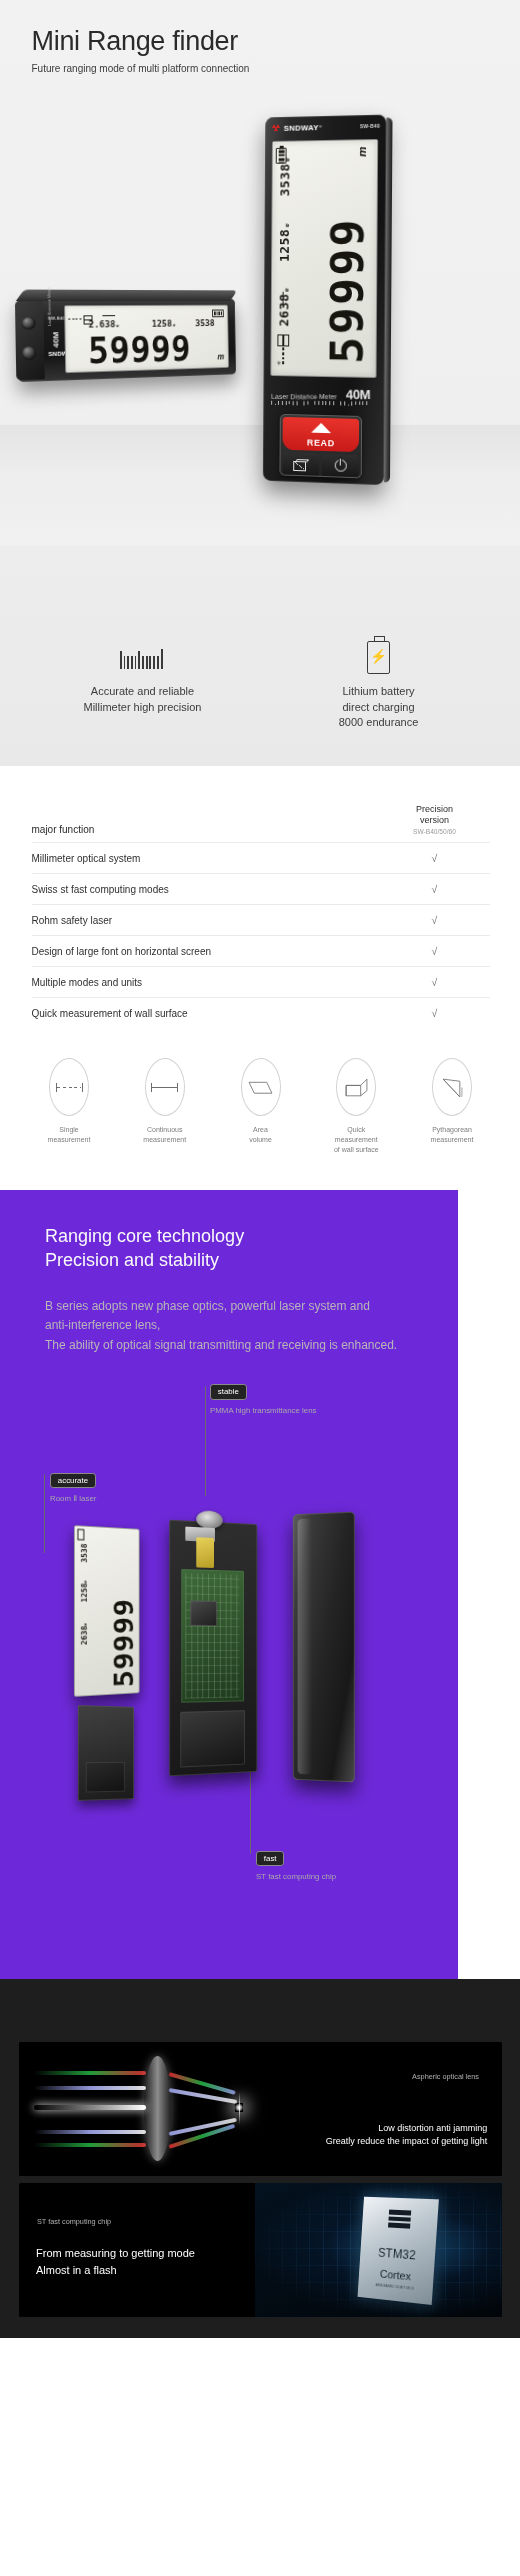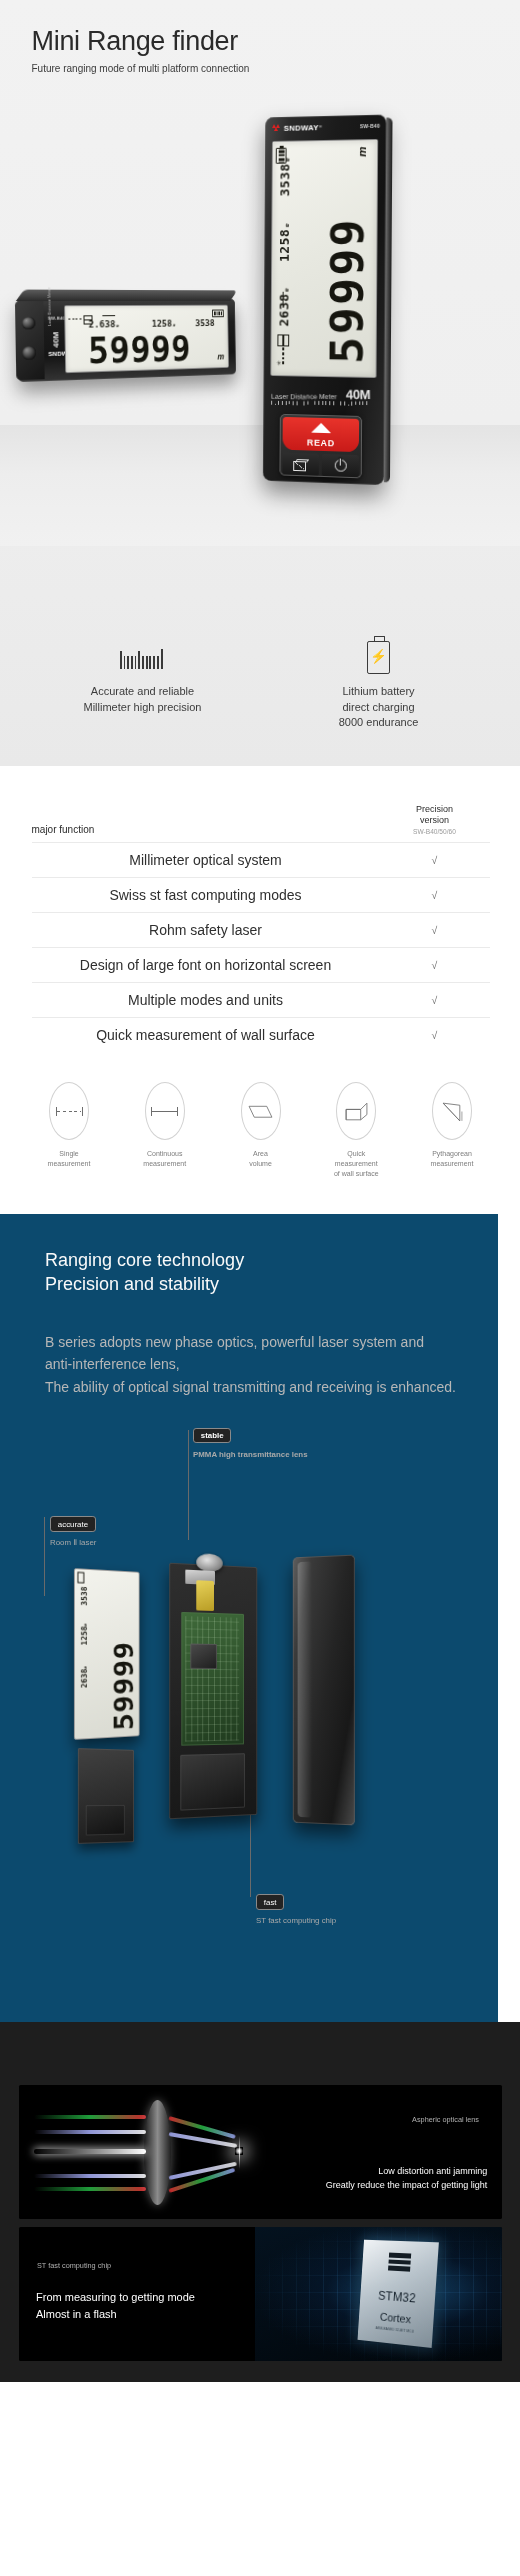--- a/index.html
+++ b/index.html
@@ -323,23 +323,22 @@
 
   
   .sec-table { width:521px; background:#fff; padding:38px 31.5px 0; }
   .tbl { width:100%; border-collapse:collapse; }
   .tbl th { text-align:left; font-weight:400; padding-bottom:7.3px; vertical-align:bottom; }
   .th-major { font-size:10px; color:#2b2b2b; }
   .th-prec { text-align:center !important; }
   .th-prec .t1 { font-size:9px; color:#2b2b2b; line-height:1.25; }
   .th-prec .t2 { font-size:6.6px; color:#9a9a9a; margin-top:1.6px; }
   .tbl td {
-    padding:9px 0; font-size:14px; color:#2f2f2f;
+    padding:9px 0; font-size:10px; color:#2f2f2f;
     border-top:0.5px solid #eaeaea;
-    text-align:center;
   }
   .tbl td.chk { text-align:center; width:110px; color:#6e6e6e; font-size:10.5px; }
 
   
   .modes {
     width:521px; background:#fff; padding:30px 24px 35px;
     display:flex; justify-content:space-between;
   }
   .mode { width:90px; text-align:center; }
   .oval {
@@ -359,28 +358,28 @@
   }
   .g-cont{ width:27px; height:8.4px; position:relative; }
   .g-cont:before,.g-cont:after{
     content:""; position:absolute; top:0; width:0.8px; height:8.4px; background:#6d6d6d;
   }
   .g-cont:before{ left:0 } .g-cont:after{ right:0 }
   .g-cont i{ position:absolute; left:0; top:3.7px; width:27px; height:0.8px; background:#6d6d6d; }
 
   
   .sec-dark {
-    width:498px; background:#0c4a6e; color:#fff;
+    width:458px; background:#6d28d9; color:#fff;
     padding:35px 0 21px; position:relative;
   }
   .dk-h1 {
     font-size:18px; font-weight:400; line-height:1.32; padding-left:45px; color:#fafafa;
   }
   .dk-p {
-    font-size:14px; color:#b7b7b7; line-height:1.62; padding-left:45px; margin-top:34px;
+    font-size:12px; color:#b7b7b7; line-height:1.62; padding-left:45px; margin-top:24px;
   }
 
   
   .explode { position:relative; width:521px; height:588px; margin-top:14.7px; }
   .cal { position:absolute; }
   .cal .badge {
     display:inline-block; border:0.5px solid #8a8a8a; border-radius:3.1px;
     padding:2.1px 6.8px; font-size:7.9px; color:#fff; background:#232323;
   }
   .cal .cap { font-size:7.9px; color:#a9a9a9; margin-top:6.3px; }
@@ -818,21 +817,21 @@
     <span>Precision and stability</span>
   </h2>
   <p class="dk-p">
     <span>B series adopts new phase optics, powerful laser system and</span><br>
     <span>anti-interference lens,</span><br>
     <span>The ability of optical signal transmitting and receiving is enhanced.</span>
   </p>
 
   <div class="explode">
 
-    <div class="cal" style="left:193px; top:14.7px;font-weight:bold;">
+    <div class="cal" style="left:210px; top:14.7px;">
       <span class="badge">stable</span>
       <div class="cap">PMMA high transmittance lens</div>
       <div class="vline" style="left:-5.2px; top:2.1px; height:110px;"></div>
     </div>
 
     <div class="cal" style="left:50px; top:103px;">
       <span class="badge">accurate</span>
       <div class="cap">Room Ⅱ laser</div>
       <div class="vline" style="left:-6.3px; top:1px; height:79px;"></div>
     </div>

